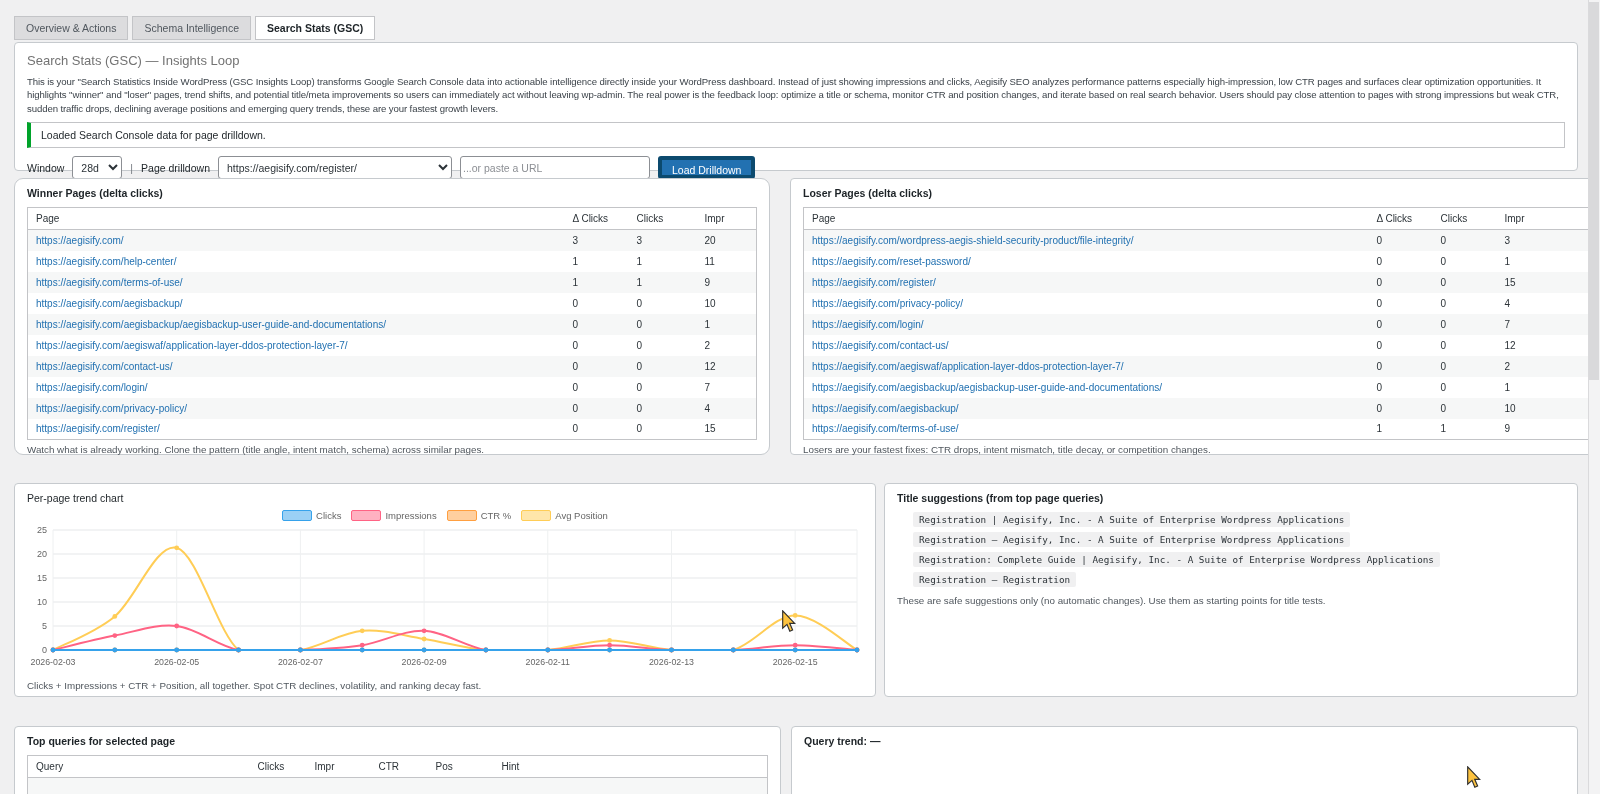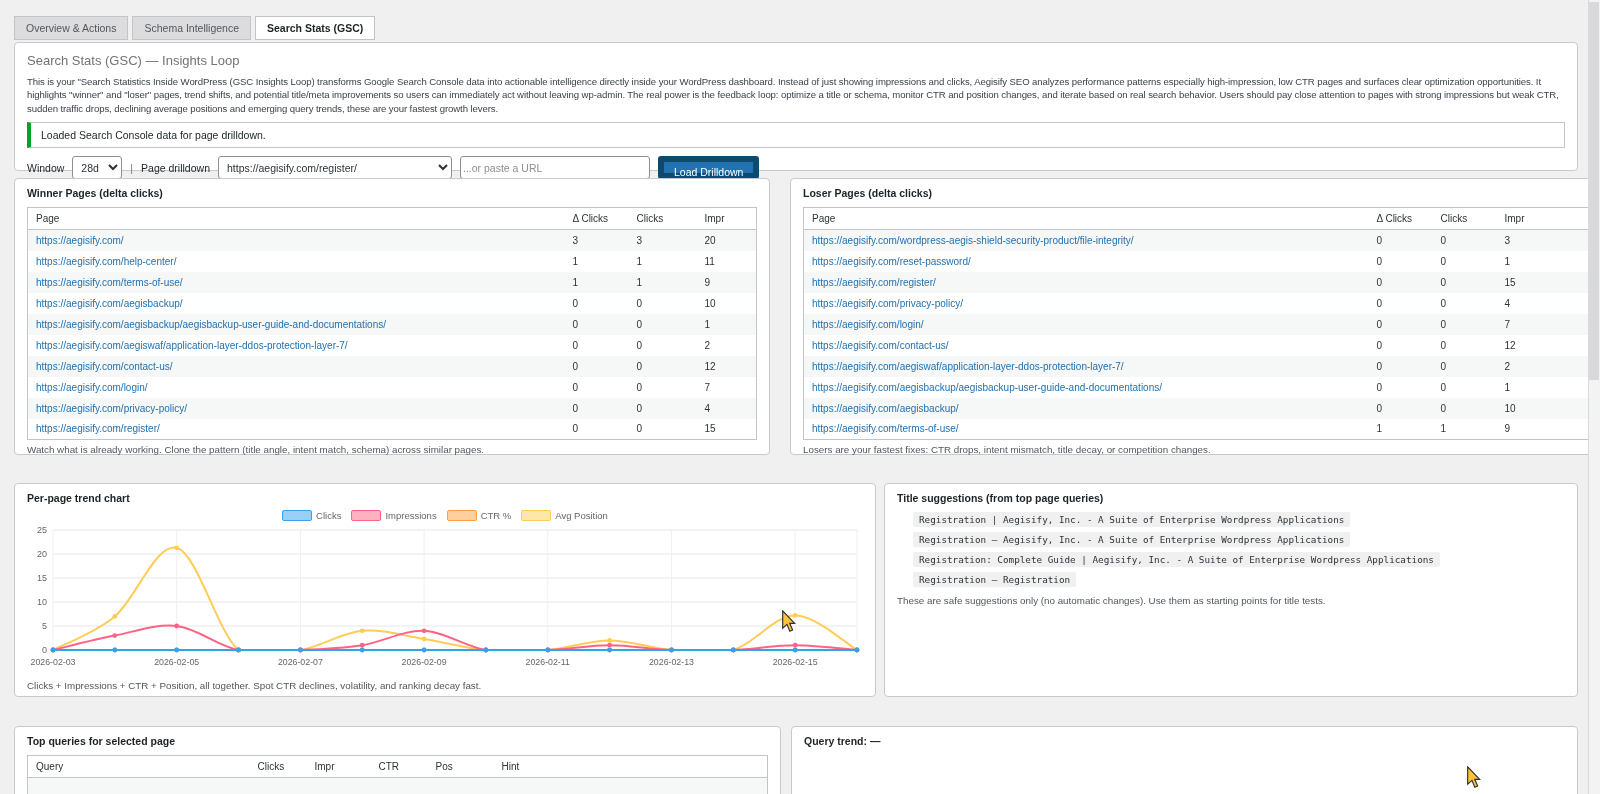--- a/index.html
+++ b/index.html
@@ -13,21 +13,21 @@
   .nav-tab {
     padding:5px 11px; background:#dcdcde; border:1px solid #c3c4c7;
     font-size:10.5px; color:#50575e; cursor:pointer; white-space:nowrap;
   }
   .nav-tab.active { background:#ffffff; color:#1d2327; font-weight:bold; }
   
   .card {
     position:absolute; background:#fff; border:1px solid #c6cace; border-radius:4px;
   }
   .card-top     { left:14px;  top:42px;  width:1564px; height:129px; padding:8px 12px; }
-  .card-winner  { left:14px;  top:178px; width:756px;  height:277px; padding:8px 12px; }
+  .card-winner  { left:14px;  top:178px; width:756px;  height:277px; padding:8px 12px;border-radius:9px; }
   .card-loser   { left:790px; top:178px; width:820px;  height:277px; padding:8px 12px; }
   .card-chart   { left:14px;  top:483px; width:862px;  height:214px; }
   .card-suggest { left:884px; top:483px; width:694px;  height:214px; padding:8px 12px; }
   .card-queries { left:14px;  top:726px; width:767px;  height:120px; padding:8px 12px; }
   .card-qtrend  { left:791px; top:726px; width:787px;  height:120px; padding:8px 12px; }
 
   .page-title { font-size:13px; font-weight:normal; margin:2px 0 7px 0; color:#737373; }
   .intro { font-size:9.6px; line-height:1.4; color:#3c434a; margin:0 0 7px 0; letter-spacing:-0.1px; }
   .notice {
     border:1px solid #c3c4c7; border-left:4px solid #00a32a; background:#fff;
@@ -40,38 +40,38 @@
   }
   .sel-window { width:50px; }
   .sel-page { width:234px; }
   .sep { color:#787c82; }
   .url-input {
     font-family:"Liberation Sans", sans-serif; font-size:10.5px;
     border:1px solid #8c8f94; border-radius:3px; padding:3px 2px; width:190px; height:23px; color:#2c3338;
   }
   .url-input::placeholder { color:#8c8f94; }
   .btn-primary {
-    background:#2271b1; border:6px solid #0c4a6e; color:#fff; border-radius:3px;
+    background:#2271b1; border:4px solid #0c4a6e; color:#fff; border-radius:3px;
     font-family:"Liberation Sans", sans-serif; font-size:10.5px; padding:4px 10px; height:23px; cursor:pointer;
   }
   .panel-title { font-size:10.5px; font-weight:bold; color:#1d2327; margin:0 0 8px 0; }
   .qtrend-title { font-size:10.5px; font-weight:bold; color:#1d2327; margin:0; }
 
   table.data { width:100%; border-collapse:collapse; border:1px solid #c3c4c7; font-size:10px; table-layout:fixed; }
   table.data th {
     text-align:left; font-weight:normal; color:#2c3338; padding:5px 8px;
     border-bottom:1px solid #c3c4c7; background:#fff; height:22px;
   }
   table.data td { padding:4px 8px; height:21px; color:#2c3338; overflow:hidden; white-space:nowrap; }
   table.data tbody tr:nth-child(odd) { background:#f6f7f7; }
   table.data a { color:#2271b1; text-decoration:none; }
   .panel-footnote { font-size:9.8px; color:#50575e; margin-top:4px; }
 
   
-  .chart-title { font-size:10.5px; font-weight:bold; color:#1d2327; margin:8px 12px 0 12px; }
+  .chart-title { font-size:10.5px; font-weight:normal; color:#1d2327; margin:8px 12px 0 12px; }
   .chart-legend { position:absolute; left:0; top:26px; width:100%; display:flex; justify-content:center; gap:10px; }
   .legend-item { display:flex; align-items:center; gap:4px; cursor:pointer; }
   .legend-swatch { width:30px; height:11px; border-radius:2px; }
   .legend-label { font-size:9.5px; color:#666; }
   .chart-svg { position:absolute; left:12px; top:38px; }
   .chart-footnote { position:absolute; left:12px; top:196px; font-size:9.8px; color:#50575e; }
 
   
   .suggest-list { margin:2px 0 6px 0; }
   .suggest-chip {

